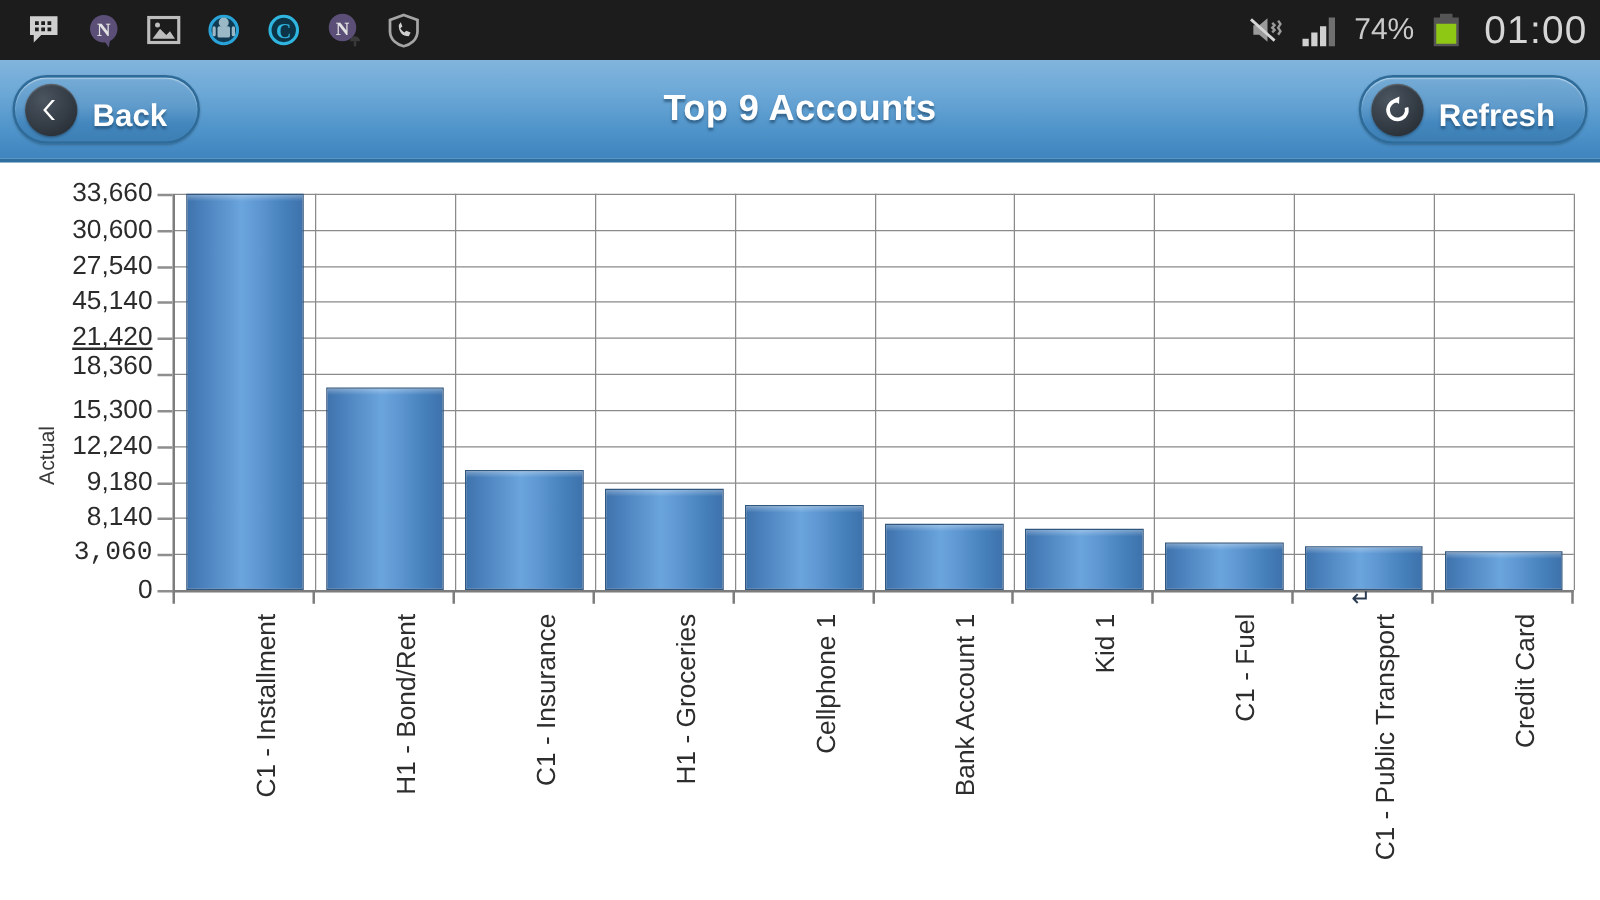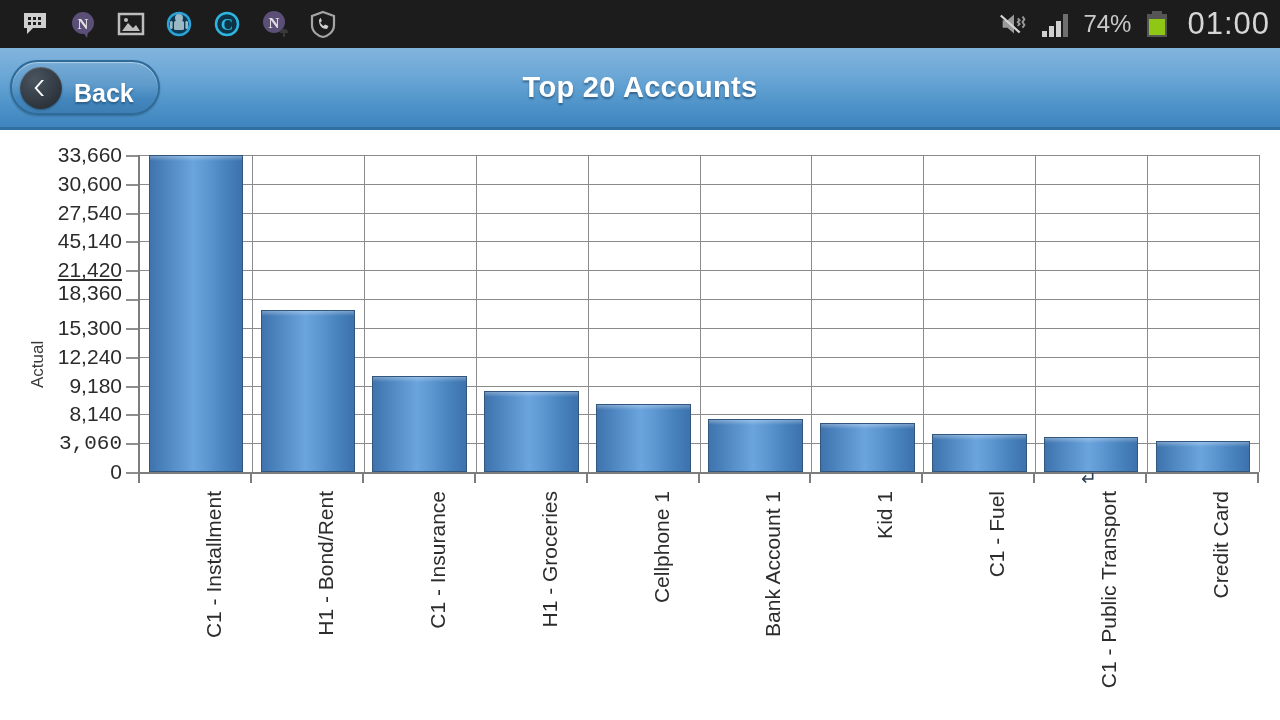--- a/index.html
+++ b/index.html
@@ -318,22 +318,31 @@
 
   <div class="navbtn back">
     <span class="navbtn-circle">
       <svg width="24" height="24" viewBox="0 0 24 24">
         <path d="M15 4 L8 12 L15 20 L12.5 20 L5.5 12 L12.5 4 Z" fill="#ffffff"></path>
       </svg>
     </span>
     <span class="navbtn-label">Back</span>
   </div>
 
-  <div class="title-text">Top 20 Accounts</div>
-
+  <div class="title-text">Top 9 Accounts</div>
+
+  <div class="navbtn refresh">
+    <span class="navbtn-circle">
+      <svg width="26" height="26" viewBox="0 0 26 26">
+        <path d="M13 5.5 A7.5 7.5 0 1 0 20.2 11" fill="none" stroke="#ffffff" stroke-width="3"></path>
+        <path d="M9.5 4.5 L14.5 2.2 L14.2 8.2 Z" fill="#ffffff"></path>
+      </svg>
+    </span>
+    <span class="navbtn-label">Refresh</span>
+  </div>
 
 </div>
 
 <div class="chart-area">
   <div class="ylabel">Actual</div>
   <div class="ytick-labels" id="ytick-labels">
       <div class="ytick-label" style="top: 339px;">0</div>
       <div class="ytick-label" style="top: 310.182px; font-family: Liberation Mono, monospace;">3,060</div>
       <div class="ytick-label" style="top: 281.364px;">8,140</div>
       <div class="ytick-label" style="top: 252.545px;">9,180</div>

